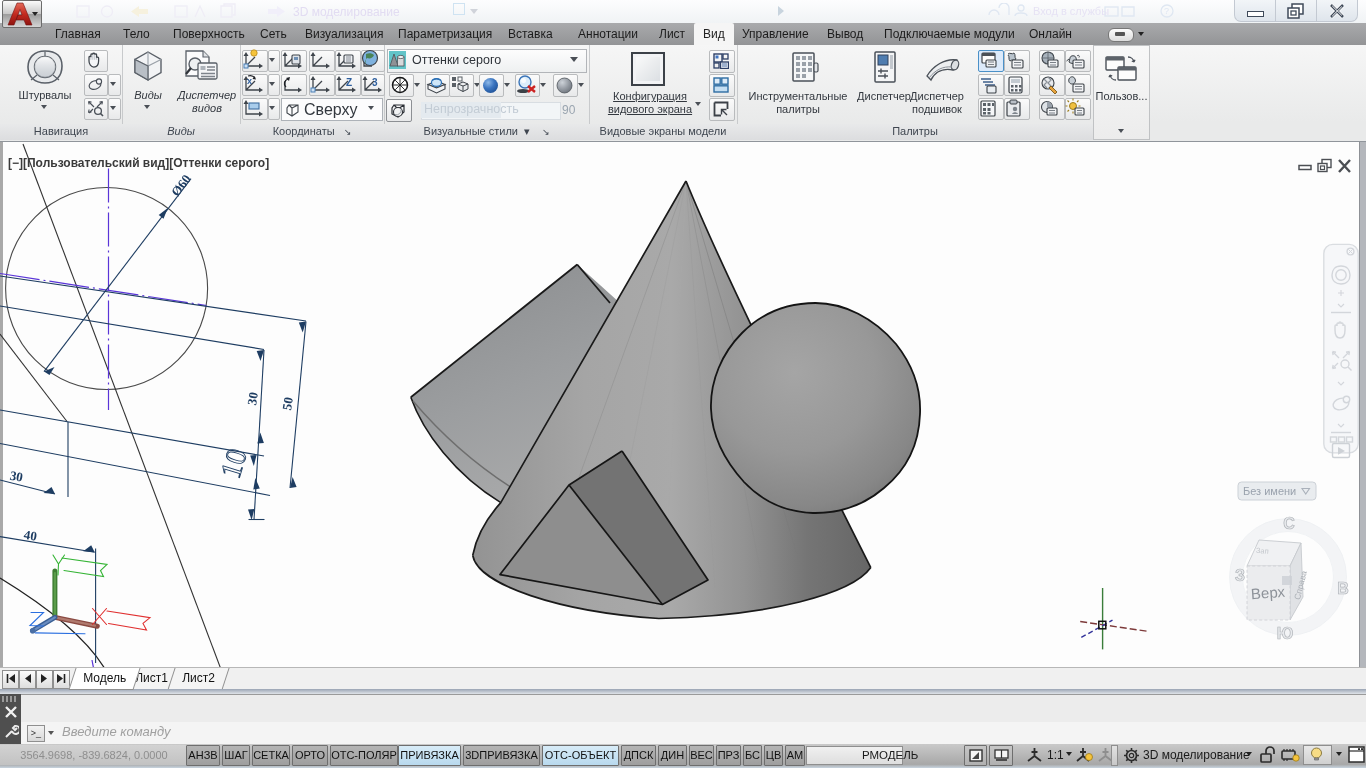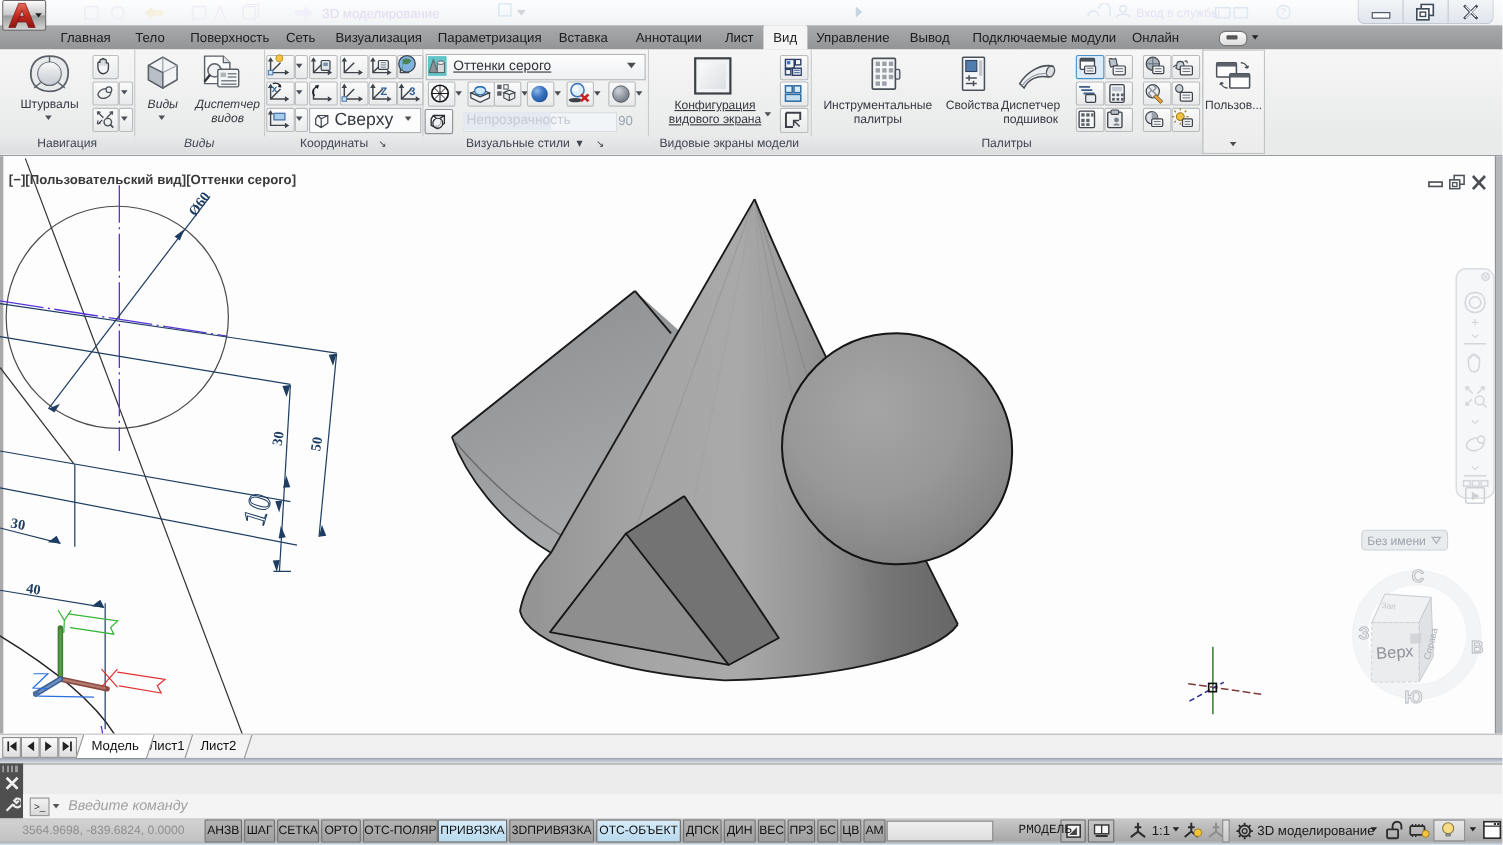--- a/index.html
+++ b/index.html
@@ -253,21 +253,21 @@
     </div>
     
     <div class="panel" style="left:384px;width:205px;" id="vstyles">
       <div style="position:absolute;left:3px;top:4px;width:198px;height:22px;background:linear-gradient(#fdfdfd,#eef0f1);border:1px solid #b2b5b9;"></div>
       <div style="position:absolute;left:5px;top:6px;width:17px;height:18px;background:#62c4c8;"></div>
       <svg class="abs" style="left:5px;top:6px;" width="17" height="18" viewBox="0 0 17 18">
         <path d="M5 3 L9 15 L1 15 Z" fill="#8e9296" stroke="#4e5257" stroke-width="0.8"></path>
         <rect x="8.5" y="6" width="6.5" height="9" fill="#d7d9db" stroke="#4e5257" stroke-width="0.8"></rect>
         <ellipse cx="11.75" cy="6" rx="3.25" ry="1.6" fill="#efefef" stroke="#4e5257" stroke-width="0.8"></ellipse>
       </svg>
-      <div style="position:absolute;left:28px;top:8px;font-size:12.5px;color:#2f343a;text-decoration:underline;">Оттенки серого</div>
+      <div style="position:absolute;left:28px;top:8px;font-size:12.5px;color:#2f343a;">Оттенки серого</div>
       <div class="darr" style="left:186px;top:12px;border-left-width:4.5px;border-right-width:4.5px;border-top-width:5px;"></div>
       <div class="sbtn" style="left:5px;top:29px;width:23px;height:21px;"></div>
         <div class="darr" style="left:30px;top:38px;border-left-width:3px;border-right-width:3px;"></div>
       <div class="sbtn" style="left:41px;top:29px;width:23px;height:21px;"></div>
       <div class="sbtn" style="left:65px;top:29px;width:23px;height:21px;"></div>
         <div class="darr" style="left:90px;top:38px;border-left-width:3px;border-right-width:3px;"></div>
       <div class="sbtn" style="left:95px;top:29px;width:23px;height:21px;"></div>
         <div class="darr" style="left:120px;top:38px;border-left-width:3px;border-right-width:3px;"></div>
       <div class="sbtn" style="left:131px;top:29px;width:23px;height:21px;"></div>
         <div class="darr" style="left:156px;top:38px;border-left-width:3px;border-right-width:3px;"></div>
@@ -374,21 +374,21 @@
         <rect x="25" y="12" width="4" height="9" rx="1.5" fill="#e4e6e9" stroke="#4a5058" stroke-width="1.2"></rect>
       </svg>
       <div class="blabel" style="left:0;width:122px;top:45px;">Инструментальные палитры</div>
       <svg class="abs" style="left:137px;top:6px;" width="22" height="33" viewBox="0 0 22 33">
         <rect x="1" y="1" width="20" height="30" rx="1" fill="#f4f5f6" stroke="#4a5058" stroke-width="1.5"></rect>
         <rect x="4" y="4" width="10" height="10" fill="#4f7db0" stroke="#31435c" stroke-width="1"></rect>
         <rect x="16" y="4" width="3" height="14" fill="#c2c7cd"></rect>
         <path d="M4 20 L14 20 M4 25 L14 25" stroke="#4a5058" stroke-width="1.4"></path>
         <path d="M7 17.5 L7 22.5 M11 22.5 L11 27.5" stroke="#4a5058" stroke-width="1.4"></path>
       </svg>
-      <div class="blabel" style="left:98px;width:98px;top:45px;">Свойства</div>
+      <div class="blabel" style="left:98px;width:98px;top:45px;">Диспетчер</div>
       <svg class="abs" style="left:188px;top:9px;" width="36" height="28" viewBox="0 0 36 28">
         <path d="M2 22 C8 12 20 4 32 6 C33 10 32 14 28 16 C18 14 10 18 6 26 Z" fill="#eceef0" stroke="#4a5058" stroke-width="1.4"></path>
         <ellipse cx="30" cy="11" rx="3.5" ry="5" fill="#dcdfe2" stroke="#4a5058" stroke-width="1.2" transform="rotate(20 30 11)"></ellipse>
         <path d="M4 24 C10 16 18 12 27 13" fill="none" stroke="#8a9098" stroke-width="1"></path>
       </svg>
       <div class="blabel" style="left:150px;width:100px;top:45px;">Диспетчер подшивок</div>
       <div class="sbtn" style="left:241px;top:5px;width:24px;height:20px;border:1px solid #4a90c8;background:#dceafa;"></div>
       <div class="sbtn" style="left:267px;top:5px;width:24px;height:20px;"></div>
       <div class="sbtn" style="left:241px;top:29px;width:24px;height:20px;"></div>
       <div class="sbtn" style="left:267px;top:29px;width:24px;height:20px;"></div>
@@ -732,21 +732,21 @@
     <div class="stbtn" style="left:463px;width:75px;">3DПРИВЯЗКА</div>
     <div class="stbtn on" style="left:542px;width:75px;">ОТС-ОБЪЕКТ</div>
     <div class="stbtn" style="left:621px;width:33px;">ДПСК</div>
     <div class="stbtn" style="left:658px;width:27px;">ДИН</div>
     <div class="stbtn" style="left:689px;width:23px;">ВЕС</div>
     <div class="stbtn" style="left:716px;width:23px;">ПРЗ</div>
     <div class="stbtn" style="left:743px;width:17px;">БС</div>
     <div class="stbtn" style="left:764px;width:17px;">ЦВ</div>
     <div class="stbtn" style="left:785px;width:18px;">АМ</div>
     <div style="position:absolute;left:806px;top:2px;width:95px;height:17px;background:linear-gradient(#f0f0f0,#dedede);border:1px solid #8e8e8e;"></div>
-    <div style="position:absolute;left:926px;top:1px;font-size:11.5px;color:#1a1a1a;line-height:20px;z-index:5;font-family:Liberation Mono, monospace;">РМОДЕЛЬ</div>
+    <div style="position:absolute;left:862px;top:1px;font-size:11.5px;color:#1a1a1a;line-height:20px;z-index:5;">РМОДЕЛЬ</div>
     <div class="stbtn" style="left:964px;width:21px;background:linear-gradient(#c6c6c6,#b0b0b0);"><svg width="14" height="13" viewBox="0 0 14 13" style="margin-top:3px;">
           <rect x="1" y="1" width="12" height="11" fill="#f5f5f5" stroke="#333" stroke-width="1.4"></rect>
           <path d="M3 10 L10 3 L10 10 Z" fill="#444"></path>
         </svg></div>
     <div class="stbtn" style="left:989px;width:22px;background:linear-gradient(#c6c6c6,#b0b0b0);"><svg width="15" height="13" viewBox="0 0 15 13" style="margin-top:3px;">
           <rect x="1" y="1" width="13" height="8" fill="#f5f5f5" stroke="#333" stroke-width="1.3"></rect>
           <path d="M7.5 1 L7.5 9" stroke="#333" stroke-width="1.2"></path>
           <path d="M2 11 l11 0" stroke="#333" stroke-width="1.6"></path>
         </svg></div>
     <svg style="position:absolute;left:1026px;top:3px;" width="17" height="16" viewBox="0 0 17 16">

